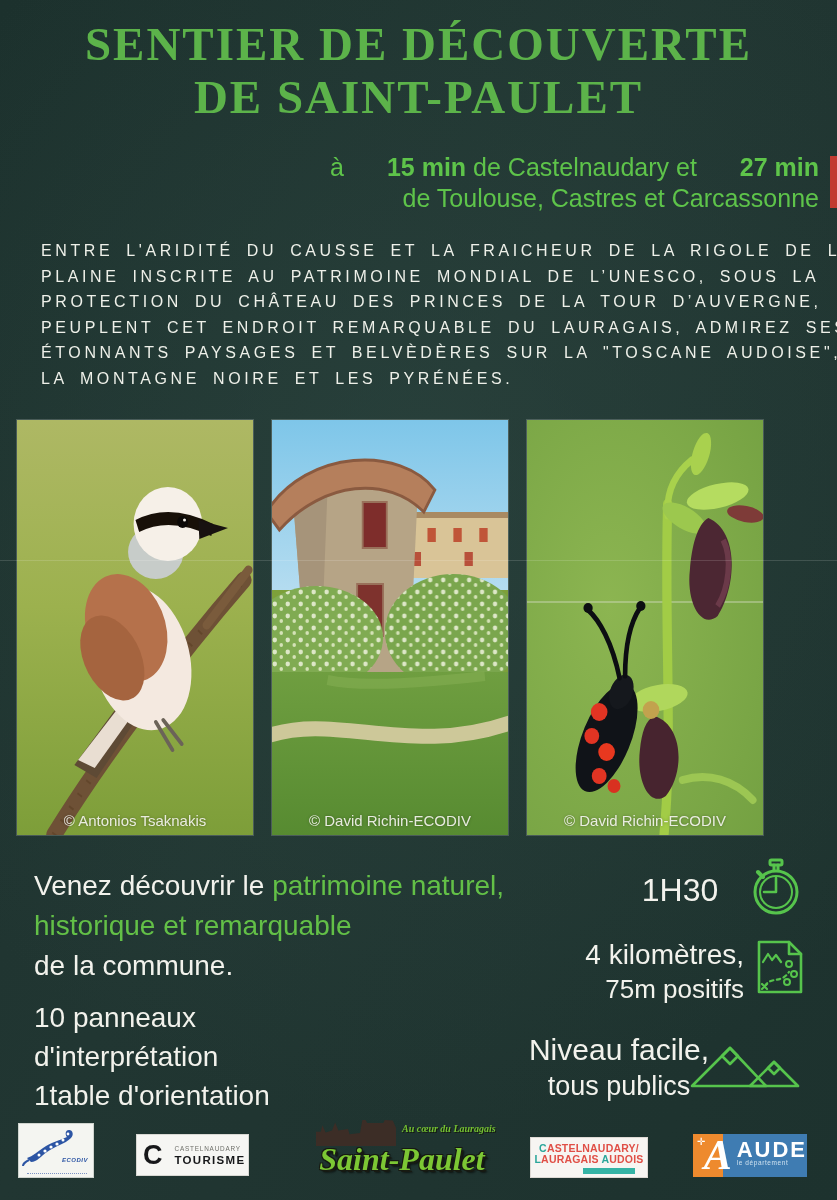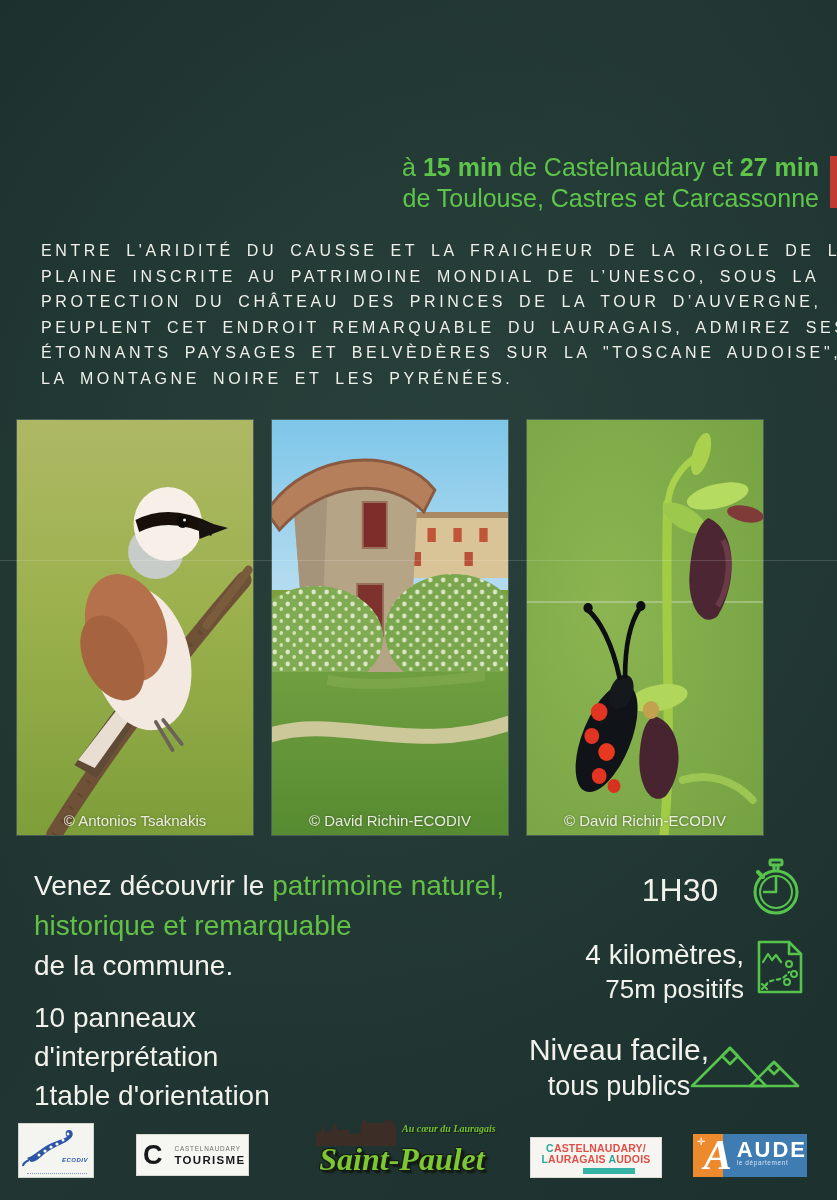--- a/index.html
+++ b/index.html
@@ -15,21 +15,21 @@
     background:rgba(255,255,255,.14); }
 
   
   .title{ position:absolute; top:18px; left:0; width:100%; text-align:center;
     font-family:"Liberation Serif", serif; font-weight:700;
     color:#5cb34a; font-size:47px; line-height:53px; letter-spacing:2px; }
 
   
   .subtitle{ position:absolute; top:152px; right:18px; text-align:right;
     color:#5ec44a; font-size:25px; line-height:31px; font-weight:400; }
-  .subtitle b{ font-weight:700; }
+  .subtitle b{ font-weight:700;margin-left:36px; }
   .red-strip{ position:absolute; right:0; top:156px; width:7px; height:52px;
     background:#c23a31; }
 
   
   .intro{ position:absolute; left:41px; top:238px; width:770px;
     color:#eef0e9; font-size:16px; line-height:25.5px;
     letter-spacing:3.6px; word-spacing:5px; font-weight:400; }
   .intro div{ white-space:nowrap; }
 
   
@@ -83,21 +83,21 @@
     background:#3c2d26;
     clip-path:polygon(0 100%,0 45%,6% 45%,8% 20%,12% 48%,20% 40%,24% 10%,28% 40%,40% 35%,42% 55%,55% 50%,58% 0,62% 0,64% 12%,84% 12%,86% 0,96% 2%,100% 30%,100% 100%); }
   .logo-sp .sp-tag{ position:absolute; left:100px; top:6px; color:#74c132;
     font-family:"Liberation Serif", serif; font-style:italic; font-weight:700;
     font-size:10px; text-shadow:1px 1px 0 #14190f; }
   .logo-sp .sp-name{ position:absolute; left:0; top:24px; width:200px; text-align:center;
     font-family:"Liberation Serif", serif; font-style:italic; font-weight:700;
     font-size:32px; color:#7cc734;
     text-shadow:2px 2px 0 #171a12,-1px -1px 0 #171a12,1px -1px 0 #171a12,-1px 1px 0 #171a12,3px 3px 2px rgba(0,0,0,.6); }
 
-  .logo-lga{ position:absolute; left:530px; top:1137px; width:132px; height:41px;
+  .logo-lga{ position:absolute; left:530px; top:1137px; width:118px; height:41px;
     background:#f7f5f2; border:1px solid #ddd9d4; text-align:center; padding-top:5px; }
   .logo-lga .ln{ font-size:10.5px; font-weight:700; letter-spacing:.2px;
     color:#e04f46; line-height:11px; }
   .logo-lga .ini{ color:#2ba69a; }
   .logo-lga .bar{ margin:3px auto 0 52px; width:52px; height:6px; background:#35b3a5; }
 
   .logo-aude{ position:absolute; left:693px; top:1134px; width:114px; height:43px;
     display:flex; overflow:hidden; }
   .logo-aude .aud-left{ position:relative; width:42px; background:#ee8a2e; }
   .logo-aude .aud-cross{ position:absolute; left:4px; top:3px; color:#fff; font-size:10px; line-height:10px; }
@@ -106,20 +106,24 @@
     font-size:42px; line-height:40px; color:#ffffff; }
   .logo-aude .aud-right{ flex:1; background:#3f7cb2; color:#fff; padding:8px 0 0 14px; }
   .logo-aude .aud-name{ font-size:22px; font-weight:700; letter-spacing:2px; line-height:16px; }
   .logo-aude .aud-sub{ font-size:6.5px; color:#cfe2f0; letter-spacing:.6px; margin-top:1px; }
 </style>
 </head>
 <body>
 
 <div class="poster">
 
+  <div class="title">
+    <div>SENTIER DE DÉCOUVERTE</div>
+    <div>DE SAINT-PAULET</div>
+  </div>
 
   <div class="subtitle">
     <div><span>à </span><b>15 min</b><span> de Castelnaudary et </span><b>27 min</b></div>
     <div>de Toulouse, Castres et Carcassonne</div>
   </div>
   <div class="red-strip"></div>
 
   <div class="intro">
     <div>ENTRE L'ARIDITÉ DU CAUSSE ET LA FRAICHEUR DE LA RIGOLE DE LA</div>
     <div>PLAINE INSCRITE AU PATRIMOINE MONDIAL DE L’UNESCO, SOUS LA</div>

